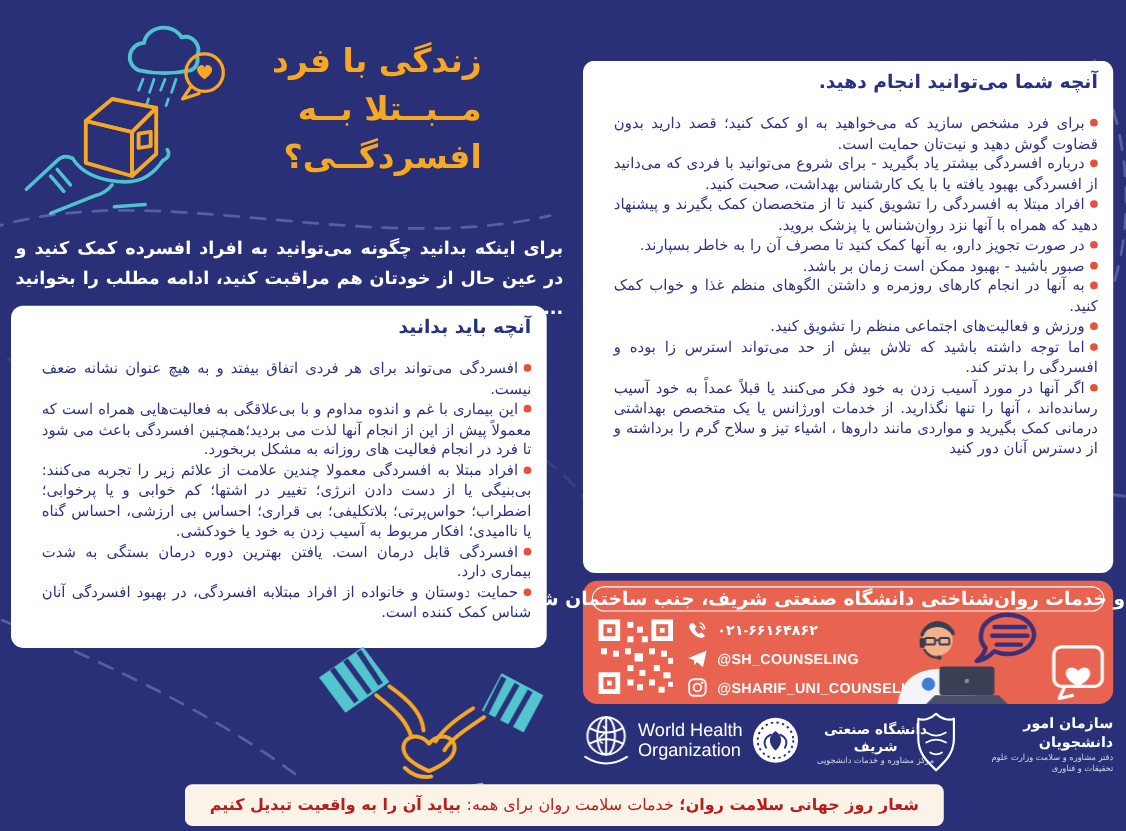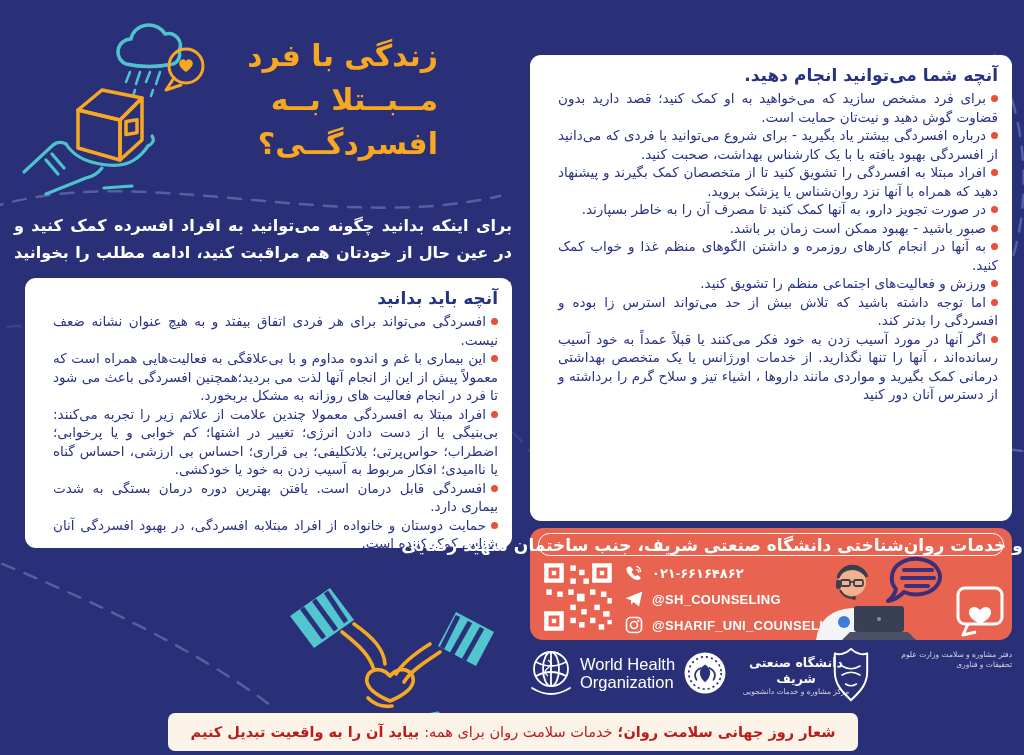--- a/index.html
+++ b/index.html
@@ -24,27 +24,27 @@
     direction:rtl;text-align:justify;
     color:#ffffff;font-weight:700;font-size:16px;line-height:27px;
   }
   
   .white-box{
     background:#ffffff;border-radius:11px;
     padding:8px 14px 10px 28px;box-sizing:border-box;
     direction:rtl;overflow:hidden;
     color:#2B3383;
   }
-  .box-know{left:25px;top:278px;width:487px;height:270px;}
+  .box-know{left:10px;top:278px;width:487px;height:311px;}
   .box-do{left:530px;top:55px;width:482px;height:466px;}
   .box-title{
     font-weight:700;font-size:17px;line-height:24px;color:#273380;
     text-align:right;
   }
-  .bullets{margin-top:2px;}
+  .bullets{margin-top:16px;}
   .bullet{
     font-size:13.5px;line-height:18.5px;text-align:justify;
     color:#2B3383;
   }
   .bullet::before{
     content:"";display:inline-block;width:7px;height:7px;border-radius:50%;
     background:#E8503E;margin-inline-end:5px;vertical-align:1px;
   }
   
   .contact-banner{
@@ -347,20 +347,21 @@
 
 <svg class="abs" style="left:833px;top:645px;width:36px;height:60px;" viewBox="0 0 40 64">
   <path d="M20 3 C 26 9 34 10 38 8 V 28 C 38 44 28 52 20 60 C 12 52 2 44 2 28 V 8 C 6 10 14 9 20 3 Z" fill="none" stroke="#ffffff" stroke-width="2.2" stroke-linejoin="round"></path>
   <g fill="none" stroke="#ffffff" stroke-width="1.8" stroke-linecap="round">
     <path d="M10 22 q10 6 20 0"></path>
     <path d="M10 32 q10 -6 20 0"></path>
     <path d="M14 42 q6 4 12 0"></path>
   </g>
 </svg>
 <div class="abs students-text">
+  <div class="students-name">سازمان امور دانشجویان</div>
   <div class="students-sub">دفتر مشاوره و سلامت وزارت علوم</div>
   <div class="students-sub">تحقیقات و فناوری</div>
 </div>
 
 <div class="abs footer-banner">
   <span class="footer-bold">شعار روز جهانی سلامت روان؛</span>
   <span class="footer-mid">خدمات سلامت روان برای همه:</span>
   <span class="footer-bold">بیاید آن را به واقعیت تبدیل کنیم</span>
 </div>
 

